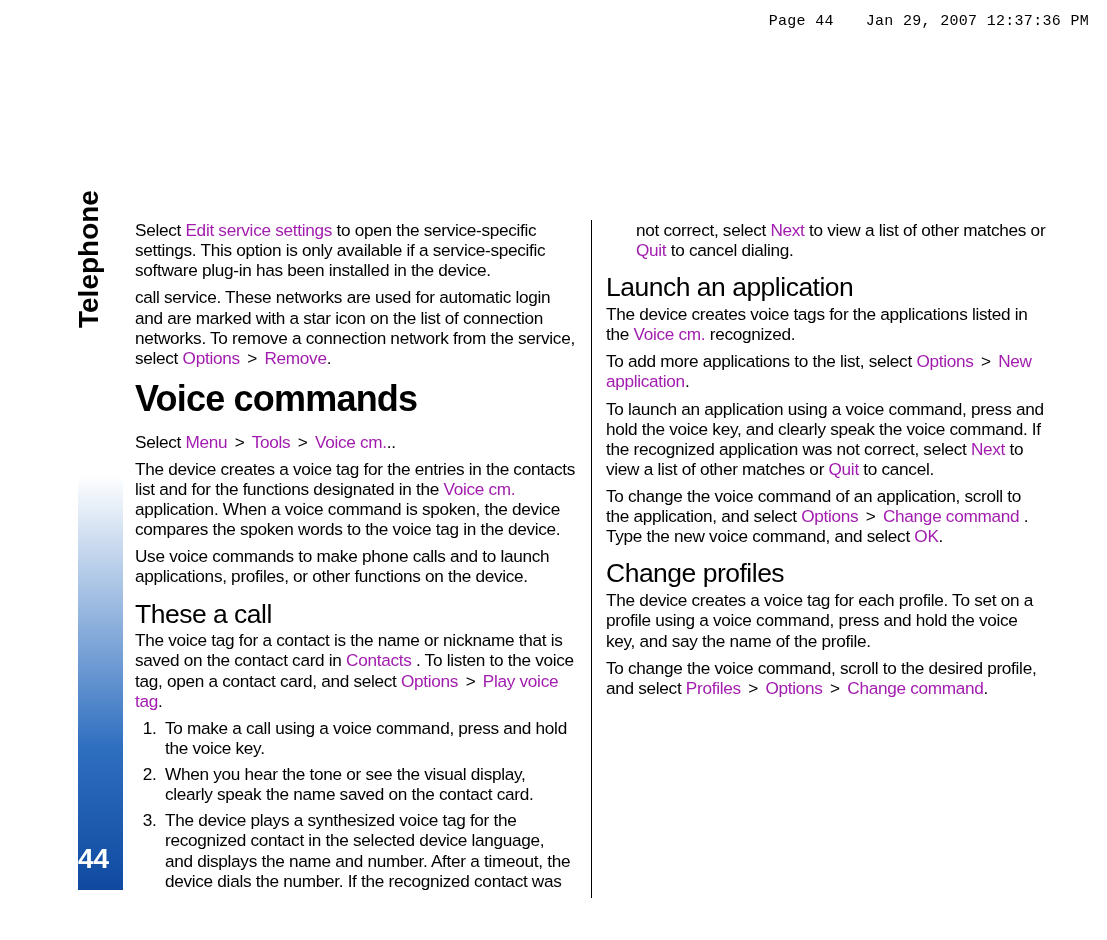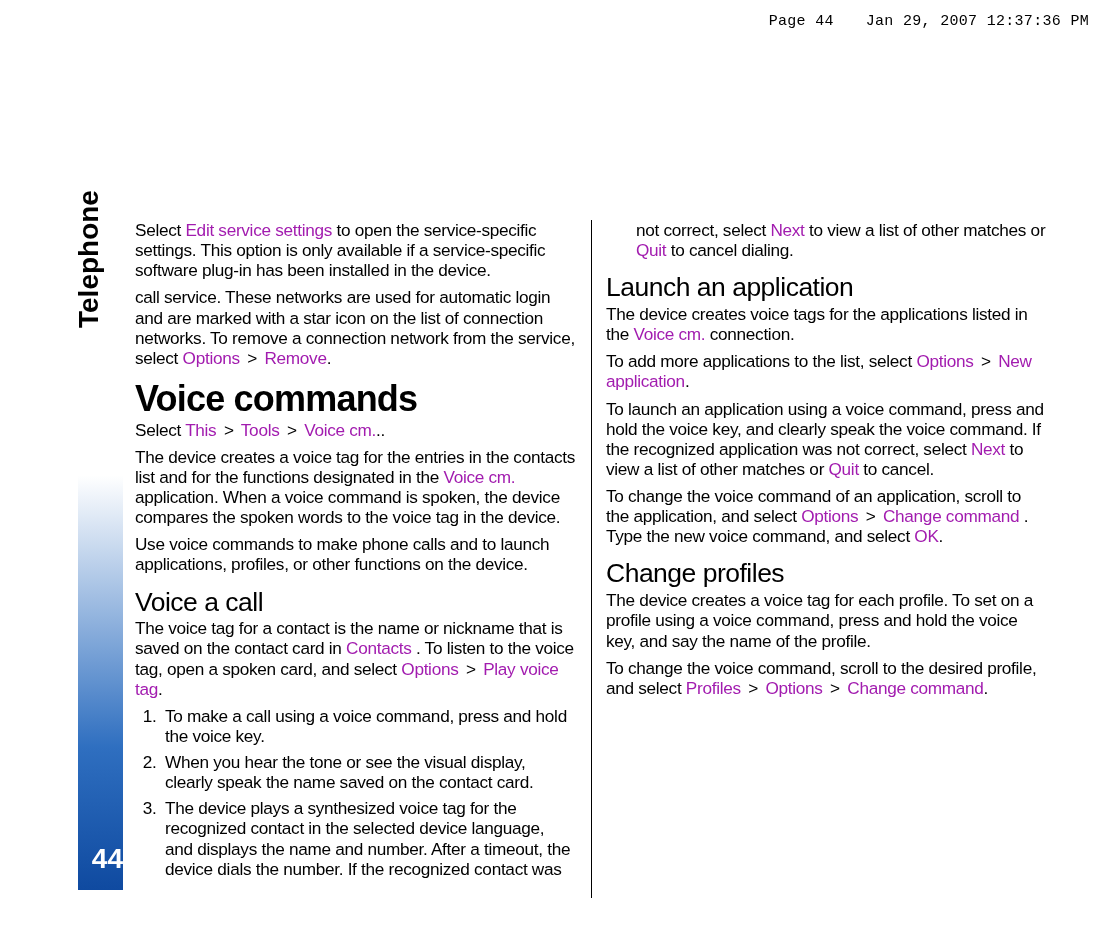--- a/index.html
+++ b/index.html
@@ -53,21 +53,21 @@
     font-weight: 700;
     font-size: 28px;
     letter-spacing: 0px;
     color: #000;
   }
   .page-number {
     position: absolute;
     left: 0;
     right: 0;
     bottom: 15px;
-    text-align: right;
+    text-align: left;
     font-weight: 700;
     font-size: 28px;
     color: #fff;
   }
 
   .cols {
     position: absolute;
     top: 220px;
     left: 135px;
     right: 60px;
@@ -80,21 +80,21 @@
   .para {
     font-size: 17.2px;
     line-height: 1.17;
     letter-spacing: -0.3px;
     margin: 0 0 7px 0;
   }
   h1.sec {
     font-size: 36px;
     font-weight: 700;
     letter-spacing: -0.8px;
-    margin: 12px 0 2px 0;
+    margin: 12px 0 14px 0;
     line-height: 1.05;
   }
   h2.sub {
     font-size: 26.5px;
     font-weight: 400;
     letter-spacing: -0.5px;
     margin: 14px 0 2px 0;
     line-height: 1.05;
   }
   .blue {
@@ -139,41 +139,41 @@
       <span>call service. These networks are used for automatic login and are marked with a star icon on the list of connection networks. To remove a connection network from the service, select </span>
       <span class="blue">Options</span>
       <span class="sep">&gt;</span>
       <span class="blue">Remove</span><span>.</span>
     </p>
 
     <h1 class="sec">Voice commands</h1>
 
     <p class="para">
       <span>Select </span>
-      <span class="blue">This</span>
+      <span class="blue">Menu</span>
       <span class="sep">&gt;</span>
       <span class="blue">Tools</span>
       <span class="sep">&gt;</span>
       <span class="blue nowrap">Voice cm.</span><span>..</span>
     </p>
 
     <p class="para">
       <span>The device creates a voice tag for the entries in the contacts list and for the functions designated in the </span>
       <span class="blue nowrap">Voice cm.</span>
       <span> application. When a voice command is spoken, the device compares the spoken words to the voice tag in the device.</span>
     </p>
 
     <p class="para">Use voice commands to make phone calls and to launch applications, profiles, or other functions on the device.</p>
 
-    <h2 class="sub">Voice a call</h2>
+    <h2 class="sub">These a call</h2>
 
     <p class="para">
       <span>The voice tag for a contact is the name or nickname that is saved on the contact card in </span>
       <span class="blue">Contacts</span>
-      <span>. To listen to the voice tag, open a spoken card, and select </span>
+      <span>. To listen to the voice tag, open a contact card, and select </span>
       <span class="blue">Options</span>
       <span class="sep">&gt;</span>
       <span class="blue">Play voice tag</span><span>.</span>
     </p>
 
     <ol class="steps">
       <li>To make a call using a voice command, press and hold the voice key.</li>
       <li>When you hear the tone or see the visual display, clearly speak the name saved on the contact card.</li>
       <li>
         <span>The device plays a synthesized voice tag for the recognized contact in the selected device language, and displays the name and number. After a timeout, the device dials the number. If the recognized contact was not correct, select </span>
@@ -182,21 +182,21 @@
         <span class="blue">Quit</span>
         <span> to cancel dialing.</span>
       </li>
     </ol>
 
     <h2 class="sub">Launch an application</h2>
 
     <p class="para">
       <span>The device creates voice tags for the applications listed in the </span>
       <span class="blue nowrap">Voice cm.</span>
-      <span> connection.</span>
+      <span> recognized.</span>
     </p>
 
     <p class="para">
       <span>To add more applications to the list, select </span>
       <span class="blue">Options</span>
       <span class="sep">&gt;</span>
       <span class="blue">New application</span><span>.</span>
     </p>
 
     <p class="para">

